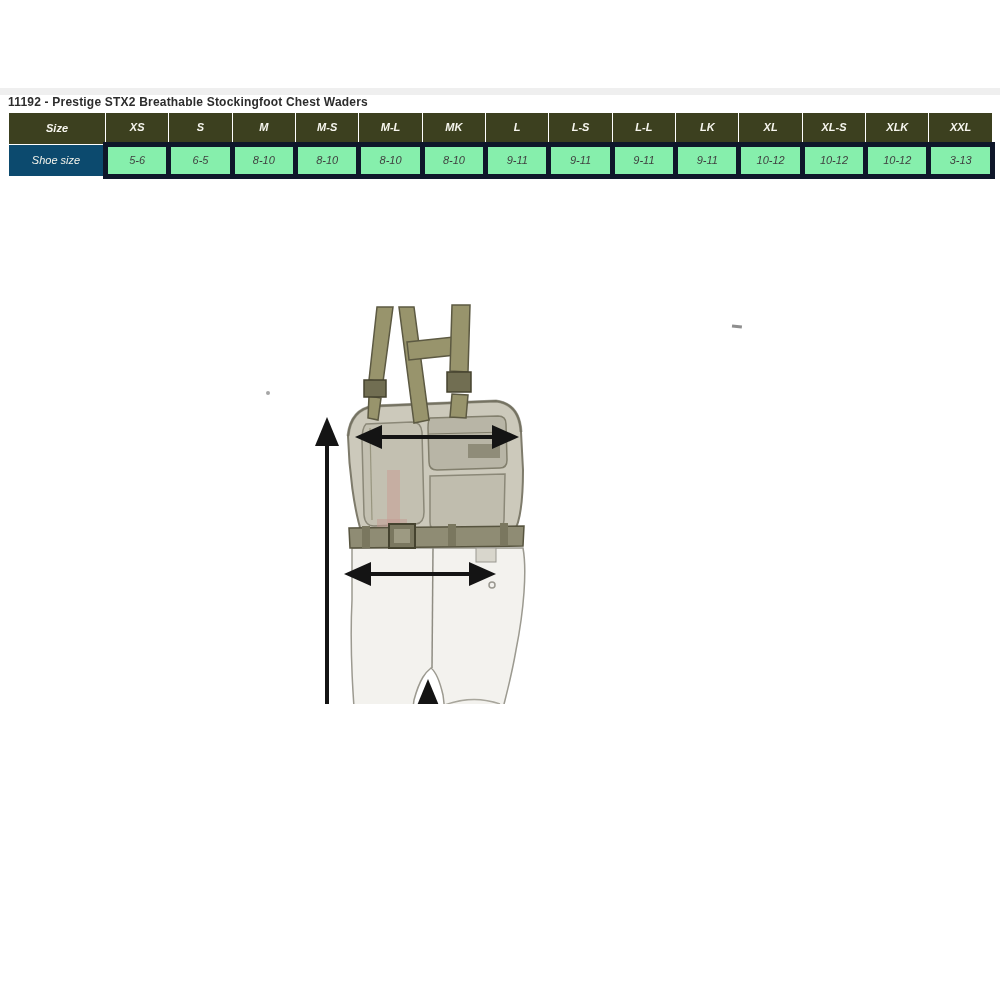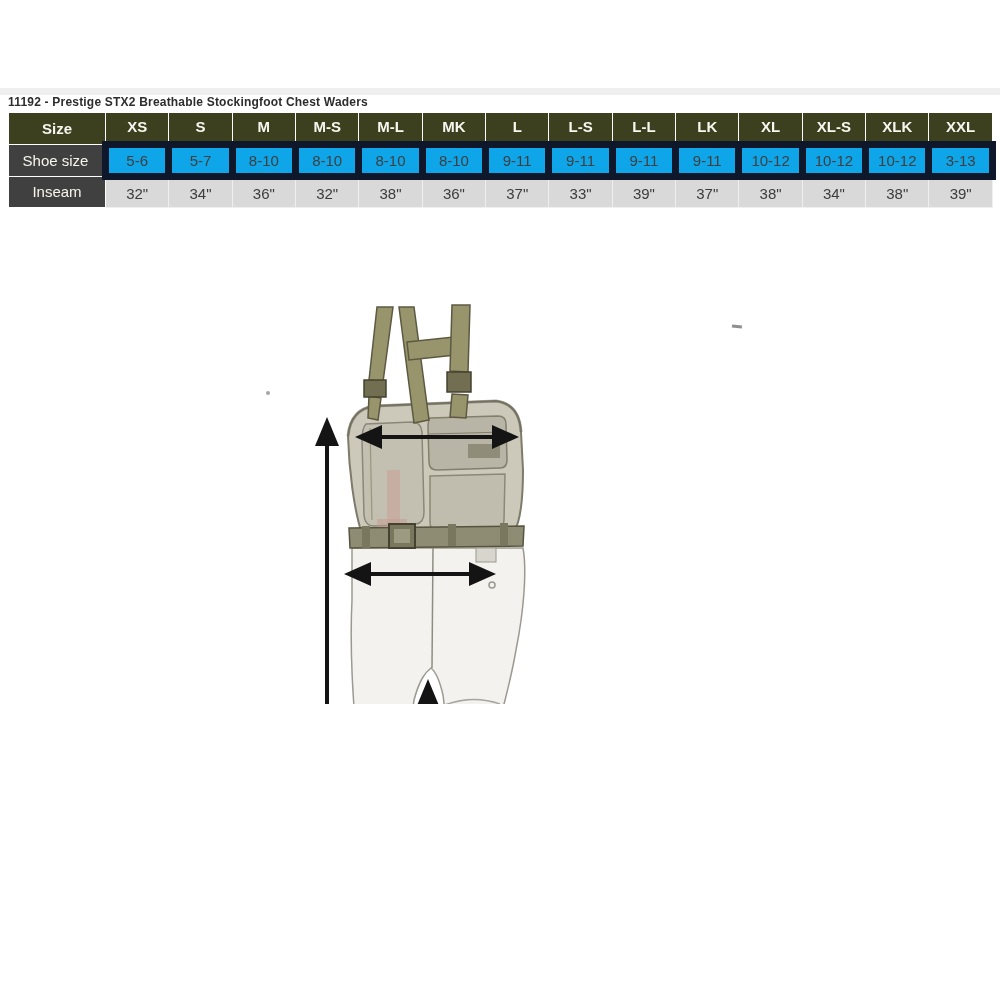--- a/index.html
+++ b/index.html
@@ -2,25 +2,25 @@
 <html><head>
 <meta charset="utf-8">
 <style>
   * { margin:0; padding:0; box-sizing:border-box; }
   html,body { width:1000px; height:1000px; background:#ffffff; font-family:"Liberation Sans", sans-serif; }
   #stage { position:relative; width:1000px; height:704px; overflow:hidden; background:#fff; }
 
   .title-band { position:absolute; left:0; top:88px; width:1000px; height:7px; background:#efefef; }
   .chart-title { position:absolute; left:8px; top:95px; font-size:12px; font-weight:bold; color:#2d2d2d; letter-spacing:0.2px; }
 
-  table.size-chart { position:absolute; left:8px; top:112px; width:984px; border-collapse:collapse; table-layout:fixed; font-size:15px; }
+  table.size-chart { position:absolute; left:8px; top:112px; width:984px; border-collapse:collapse; table-layout:fixed; font-size:11px;font-style:italic; }
   table.size-chart th, table.size-chart td { height:31.8px; text-align:center; vertical-align:middle; overflow:hidden; }
   table.size-chart thead th { background:#3c401f; color:#f7f6ef; font-weight:bold; border:1px solid rgba(255,255,255,0.45); }
-  table.size-chart tbody th { background:#404040; color:#f6f5ec; font-weight:normal; border:1px solid rgba(255,255,255,0.4); }
-  table.size-chart tbody tr.white td { background:#0ea5e9; color:#3f3f3f; border:7px solid #0f172a; }
+  table.size-chart tbody th { background:#0c4a6e; color:#f6f5ec; font-weight:normal; border:1px solid rgba(255,255,255,0.4); }
+  table.size-chart tbody tr.white td { background:#86efac; color:#3f3f3f; border:5px solid #0f172a; }
   table.size-chart tbody tr.gray td  { background:#d9d9d9; color:#3c3c3c; border:1px solid #efefef; }
   table.size-chart { border:1px solid #c2c2c2; }
 
   #diagram { position:absolute; left:0; top:300px; width:1000px; height:700px; }
   #diagram svg { position:absolute; left:0; top:0; }
 
   .diag-label { position:absolute; color:#161616; white-space:nowrap; }
   .hip-label { left:382px; top:581px; font-size:20px;margin-top:20px; }
 
   .bottom-fragment { position:absolute; left:728px; top:991px; width:84px; height:9px; background:#ebebeb; border-top:1px solid #d2d2d2; }
@@ -67,50 +67,33 @@
           <th>XL</th>
           <th>XL-S</th>
           <th>XLK</th>
           <th>XXL</th>
         </tr>
     </thead>
     <tbody>
         <tr class="white">
           <th>Shoe size</th>
           <td>5-6</td>
-          <td>5-7</td>
+          <td>6-5</td>
           <td>8-10</td>
           <td>8-10</td>
           <td>8-10</td>
           <td>8-10</td>
           <td>9-11</td>
           <td>9-11</td>
           <td>9-11</td>
           <td>9-11</td>
           <td>10-12</td>
           <td>10-12</td>
           <td>10-12</td>
           <td>3-13</td>
-        </tr>
-        <tr class="gray">
-          <th>Inseam</th>
-          <td>32"</td>
-          <td>34"</td>
-          <td>36"</td>
-          <td>32"</td>
-          <td>38"</td>
-          <td>36"</td>
-          <td>37"</td>
-          <td>33"</td>
-          <td>39"</td>
-          <td>37"</td>
-          <td>38"</td>
-          <td>34"</td>
-          <td>38"</td>
-          <td>39"</td>
         </tr>
       </tbody>
   </table>
 
   <div id="diagram">
     <svg width="1000" height="700" viewBox="0 300 1000 700">
 
       <g>
         <path d="M352,548 L523,548 C527,570 524,610 516,650 C510,685 503,705 500,722 L494,800 C492,835 490,858 489,875 L447,872 C448,835 448,730 443,695 C440,682 436,672 431,668 C426,672 420,678 414,700 C410,730 406,780 402,844 L364,848 C362,830 361,800 358,760 C355,720 349,660 352,600 Z" fill="#f3f2ee" stroke="#9c9a90" stroke-width="1.5"></path>
         <path d="M433,548 L432,668" stroke="#8f8d83" stroke-width="1.5" fill="none"></path>

